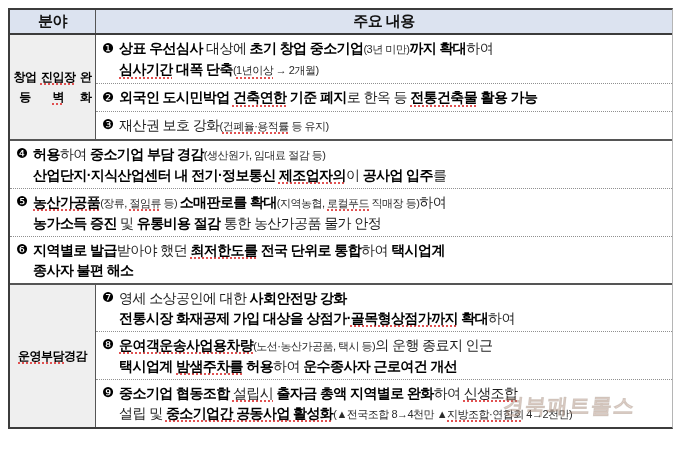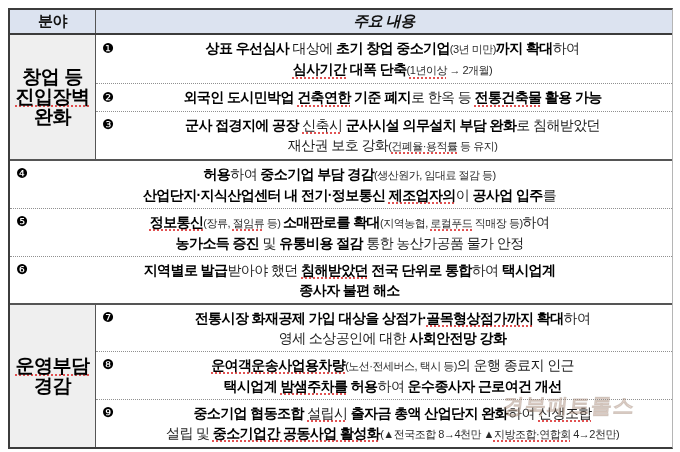--- a/index.html
+++ b/index.html
@@ -10,36 +10,36 @@
   .policy-table { position:absolute; left:8px; top:8px; width:665px;
     border-top:2px solid var(--border-dark); border-bottom:2px solid var(--border-dark);
     border-left:2px solid var(--border-dark); border-right:1px solid #b5b5b5;
     background:#fff; }
 
   .hdr { display:flex; height:25px; background:var(--header-bg);
     border-bottom:2px solid var(--border-dark); }
   .hdr-cell { display:flex; align-items:center; justify-content:center;
     font-weight:bold; font-size:15px; color:#111; letter-spacing:-0.5px; }
   .hdr-field { width:86px; border-right:1.5px solid var(--border-mid); }
-  .hdr-content { flex:1;font-style:italic; }
+  .hdr-content { flex:1; }
 
   .group { display:flex; border-bottom:2px solid var(--border-mid); }
   .group:last-child { border-bottom:none; }
   .field-cell { width:86px; background:var(--group-bg);
     border-right:1.5px solid var(--border-mid);
-    display:flex; flex-direction:column; justify-content:center; align-items:center;
-    font-weight:bold; font-size:19px; line-height:20px; color:#111;
+    display:flex; flex-direction:row; justify-content:center; align-items:center;
+    font-weight:bold; font-size:12px; line-height:20px; color:#111;
     letter-spacing:-0.5px; text-align:center; }
   .items { flex:1; display:flex; flex-direction:column; }
   .item { flex:1; padding:3px 6px 3px 6px; display:flex; gap:5px;
     align-items:flex-start; }
   .item + .item { border-top:1px dotted #909090; }
   .num { font-size:13.5px; line-height:20px; color:#000; flex:0 0 auto;
     padding-top:0.5px; }
-  .lines { flex:1; min-width:0;text-align:center; }
+  .lines { flex:1; min-width:0; }
   .line { font-size:14px; line-height:20px; color:#1c1c1c;
     letter-spacing:-0.6px; white-space:nowrap; }
   .b { font-weight:bold; color:#000; }
   .s { font-size:11px; color:#2b2b2b; letter-spacing:-0.5px; }
   .u { text-decoration:underline dotted rgba(222,62,62,.9) 1.5px;
     text-underline-offset:3px; }
 
   .watermark { position:absolute; right:2px; top:392px; width:175px;
     font-weight:bold; font-size:21px; letter-spacing:1px;
     color:rgba(190,115,80,0.22); -webkit-text-stroke:0.5px rgba(150,140,130,0.35);
@@ -71,75 +71,74 @@
             </div>
             <div class="item">
               <span class="num">❷</span>
               <div class="lines">
                 <div class="line"><span class="b ">외국인 도시민박업 </span><span class="b u ">건축연한</span><span class="b "> 기준 폐지</span><span class="">로 한옥 등 </span><span class="b u ">전통건축물</span><span class="b "> 활용 가능</span></div>
               </div>
             </div>
             <div class="item">
               <span class="num">❸</span>
               <div class="lines">
-                <div class="line"><span class="b ">군사 접경지에 공장</span><span class=""> </span><span class="u ">신축시</span><span class=""> </span><span class="b ">군사시설 의무설치 부담 완화</span><span class="">로 침해받았던</span></div>
                 <div class="line"><span class="">재산권 보호 강화</span><span class="s ">(</span><span class="s u ">건폐율·용적률</span><span class="s "> 등 유지)</span></div>
               </div>
             </div>
           </div>
         </div>
         <div class="group">
           <div class="items">
             <div class="item">
               <span class="num">❹</span>
               <div class="lines">
                 <div class="line"><span class="b ">허용</span><span class="">하여 </span><span class="b ">중소기업 부담 경감</span><span class="s ">(생산원가, 임대료 절감 등)</span></div>
                 <div class="line"><span class="b ">산업단지·지식산업센터 내 전기·정보통신 </span><span class="b u ">제조업자의</span><span class="">이 </span><span class="b ">공사업 입주</span><span class="">를</span></div>
               </div>
             </div>
             <div class="item">
               <span class="num">❺</span>
               <div class="lines">
-                <div class="line"><span class="b u ">정보통신</span><span class="s ">(장류, </span><span class="s u ">절임류</span><span class="s "> 등) </span><span class="b ">소매판로를 확대</span><span class="s ">(지역농협, </span><span class="s u ">로컬푸드</span><span class="s "> 직매장 등)</span><span class="">하여</span></div>
+                <div class="line"><span class="b u ">농산가공품</span><span class="s ">(장류, </span><span class="s u ">절임류</span><span class="s "> 등) </span><span class="b ">소매판로를 확대</span><span class="s ">(지역농협, </span><span class="s u ">로컬푸드</span><span class="s "> 직매장 등)</span><span class="">하여</span></div>
                 <div class="line"><span class="b ">농가소득 증진</span><span class=""> 및 </span><span class="b ">유통비용 절감</span><span class=""> 통한 농산가공품 물가 안정</span></div>
               </div>
             </div>
             <div class="item">
               <span class="num">❻</span>
               <div class="lines">
-                <div class="line"><span class="b ">지역별로 발급</span><span class="">받아야 했던 </span><span class="b u ">침해받았던</span><span class="b "> 전국 단위로 통합</span><span class="">하여 </span><span class="b ">택시업계</span></div>
+                <div class="line"><span class="b ">지역별로 발급</span><span class="">받아야 했던 </span><span class="b u ">최저한도를</span><span class="b "> 전국 단위로 통합</span><span class="">하여 </span><span class="b ">택시업계</span></div>
                 <div class="line"><span class="b ">종사자 불편 해소</span></div>
               </div>
             </div>
           </div>
         </div>
         <div class="group">
           <div class="field-cell">
             <div><span class="b u ">운영부담</span></div>
             <div><span class="b ">경감</span></div>
           </div>
           <div class="items">
             <div class="item">
               <span class="num">❼</span>
               <div class="lines">
+                <div class="line"><span class="">영세 소상공인에 대한 </span><span class="b ">사회안전망 강화</span></div>
                 <div class="line"><span class="b ">전통시장 화재공제 가입 대상을 상점가·</span><span class="b u ">골목형상점가까지</span><span class="b "> 확대</span><span class="">하여</span></div>
-                <div class="line"><span class="">영세 소상공인에 대한 </span><span class="b ">사회안전망 강화</span></div>
               </div>
             </div>
             <div class="item">
               <span class="num">❽</span>
               <div class="lines">
-                <div class="line"><span class="b u ">운여객운송사업용차량</span><span class="s ">(노선·전세버스, 택시 등)</span><span class="">의 운행 종료지 인근</span></div>
+                <div class="line"><span class="b u ">운여객운송사업용차량</span><span class="s ">(노선·농산가공품, 택시 등)</span><span class="">의 운행 종료지 인근</span></div>
                 <div class="line"><span class="b ">택시업계 </span><span class="b u ">밤샘주차를</span><span class="b "> 허용</span><span class="">하여 </span><span class="b ">운수종사자 근로여건 개선</span></div>
               </div>
             </div>
             <div class="item">
               <span class="num">❾</span>
               <div class="lines">
-                <div class="line"><span class="b ">중소기업 협동조합</span><span class=""> </span><span class="u ">설립시</span><span class=""> </span><span class="b ">출자금 총액 산업단지 완화</span><span class="">하여 </span><span class="u ">신생조합</span></div>
+                <div class="line"><span class="b ">중소기업 협동조합</span><span class=""> </span><span class="u ">설립시</span><span class=""> </span><span class="b ">출자금 총액 지역별로 완화</span><span class="">하여 </span><span class="u ">신생조합</span></div>
                 <div class="line"><span class="">설립 및 </span><span class="b u ">중소기업간 공동사업 활성화</span><span class="s ">(▲전국조합 8→4천만 ▲</span><span class="s u ">지방조합·연합회</span><span class="s "> 4→2천만)</span></div>
               </div>
             </div>
           </div>
         </div>
       </div>
   </div>
   <div class="watermark">경북패트롤스</div>
 </div>
 

